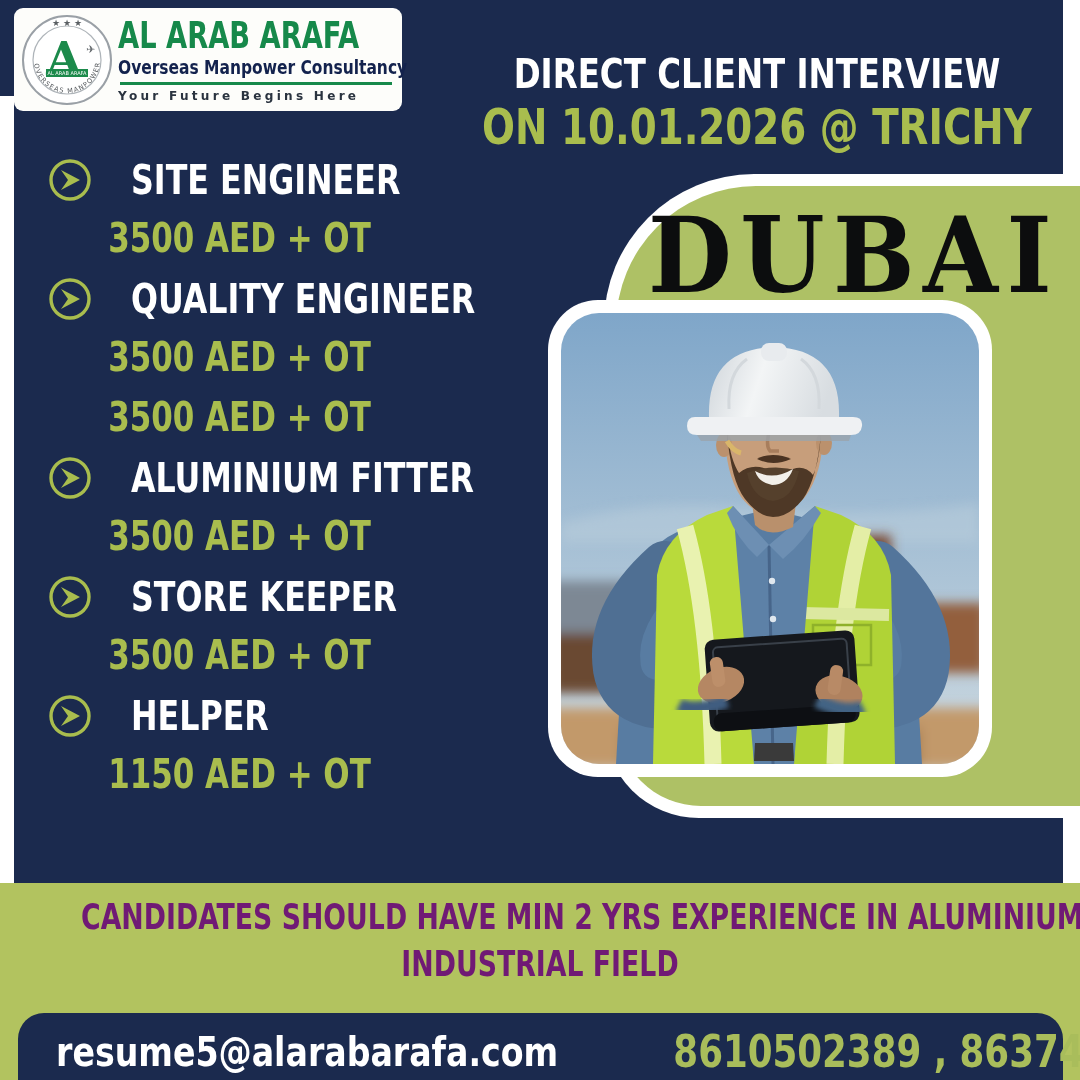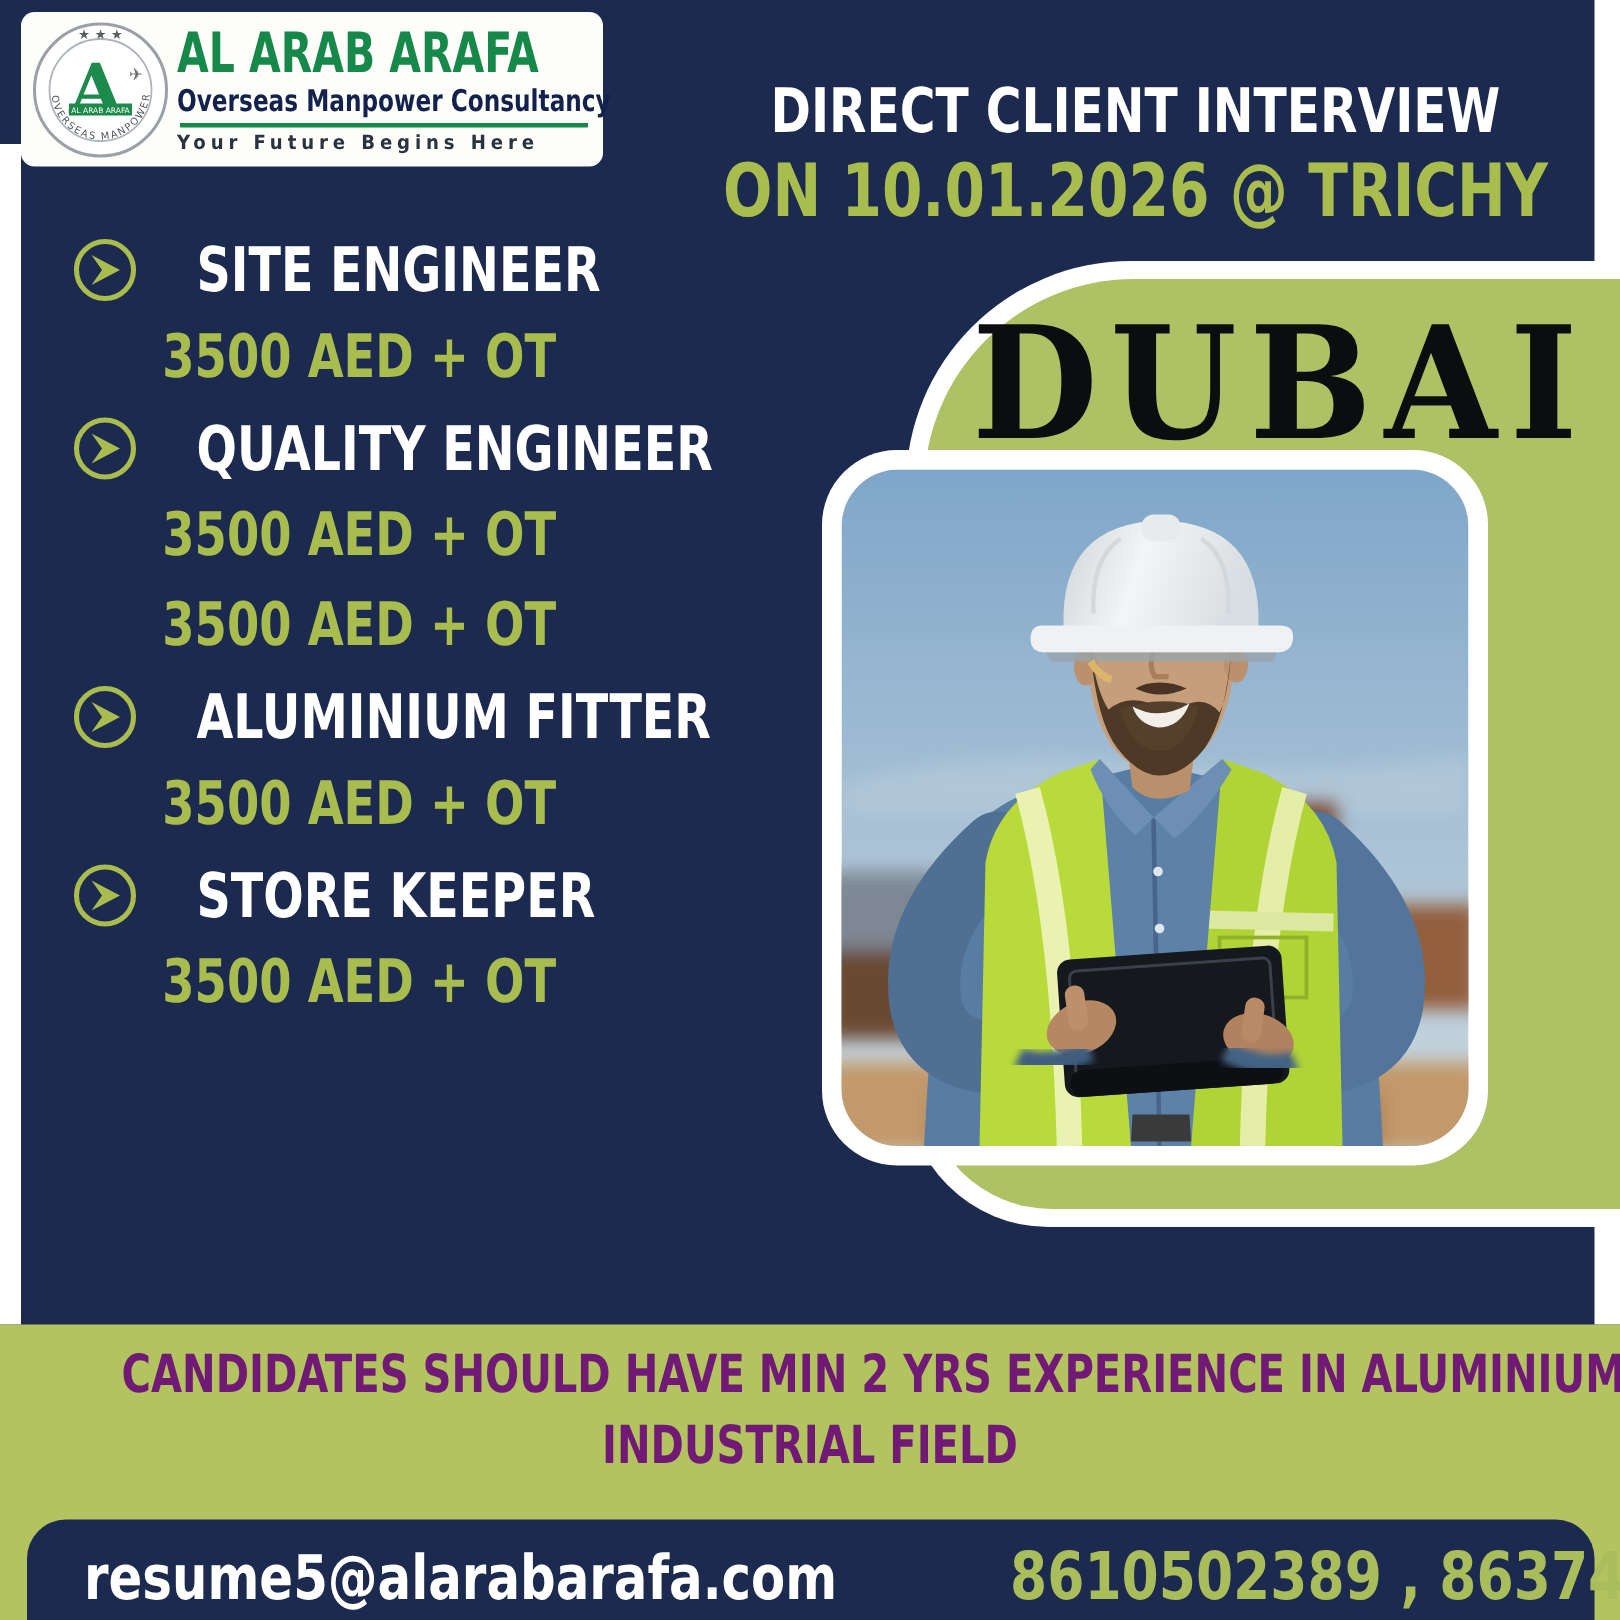--- a/index.html
+++ b/index.html
@@ -248,20 +248,30 @@
     <div class="job">
       <div class="job-top">
         <svg class="bullet" viewBox="0 0 44 44">
           <circle cx="22" cy="22" r="19" fill="none" stroke="#a9bd4e" stroke-width="3.4"></circle>
           <path d="M13,12 L32,22 L13,32 L20,22 Z" fill="#a9bd4e"></path>
         </svg>
         <div class="job-title">STORE KEEPER</div>
       </div>
       <div class="job-salary">3500 AED + OT</div>
     </div>
+    <div class="job">
+      <div class="job-top">
+        <svg class="bullet" viewBox="0 0 44 44">
+          <circle cx="22" cy="22" r="19" fill="none" stroke="#a9bd4e" stroke-width="3.4"></circle>
+          <path d="M13,12 L32,22 L13,32 L20,22 Z" fill="#a9bd4e"></path>
+        </svg>
+        <div class="job-title">HELPER</div>
+      </div>
+      <div class="job-salary">1150 AED + OT</div>
+    </div>
   </div>
 
   <div class="notch"></div>
 
   <div class="band">
     <div class="band-text">
       <div class="ln">CANDIDATES SHOULD HAVE MIN 2 YRS EXPERIENCE IN ALUMINIUM</div>
       <div class="ln">INDUSTRIAL FIELD</div>
     </div>
   </div>

